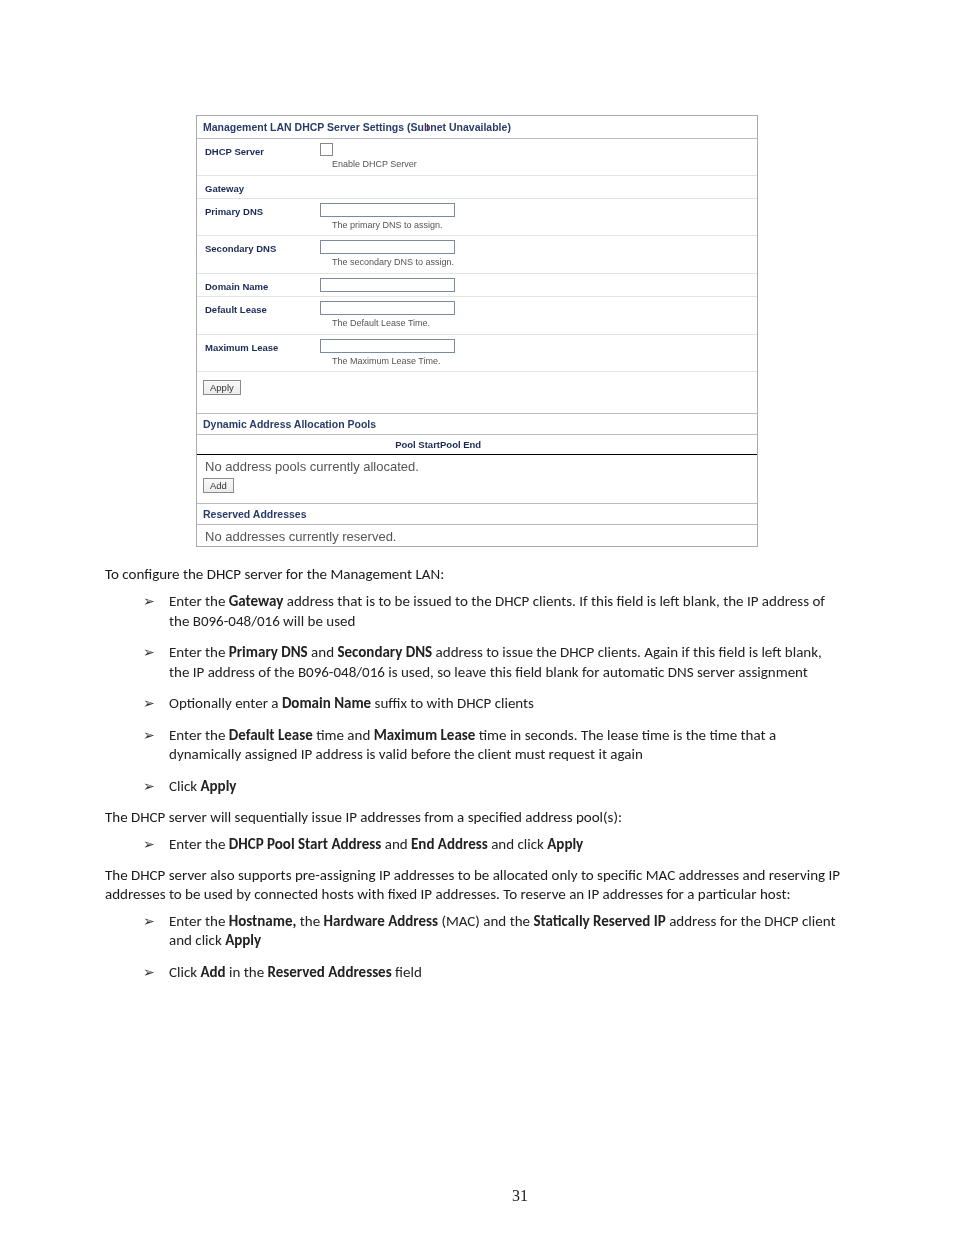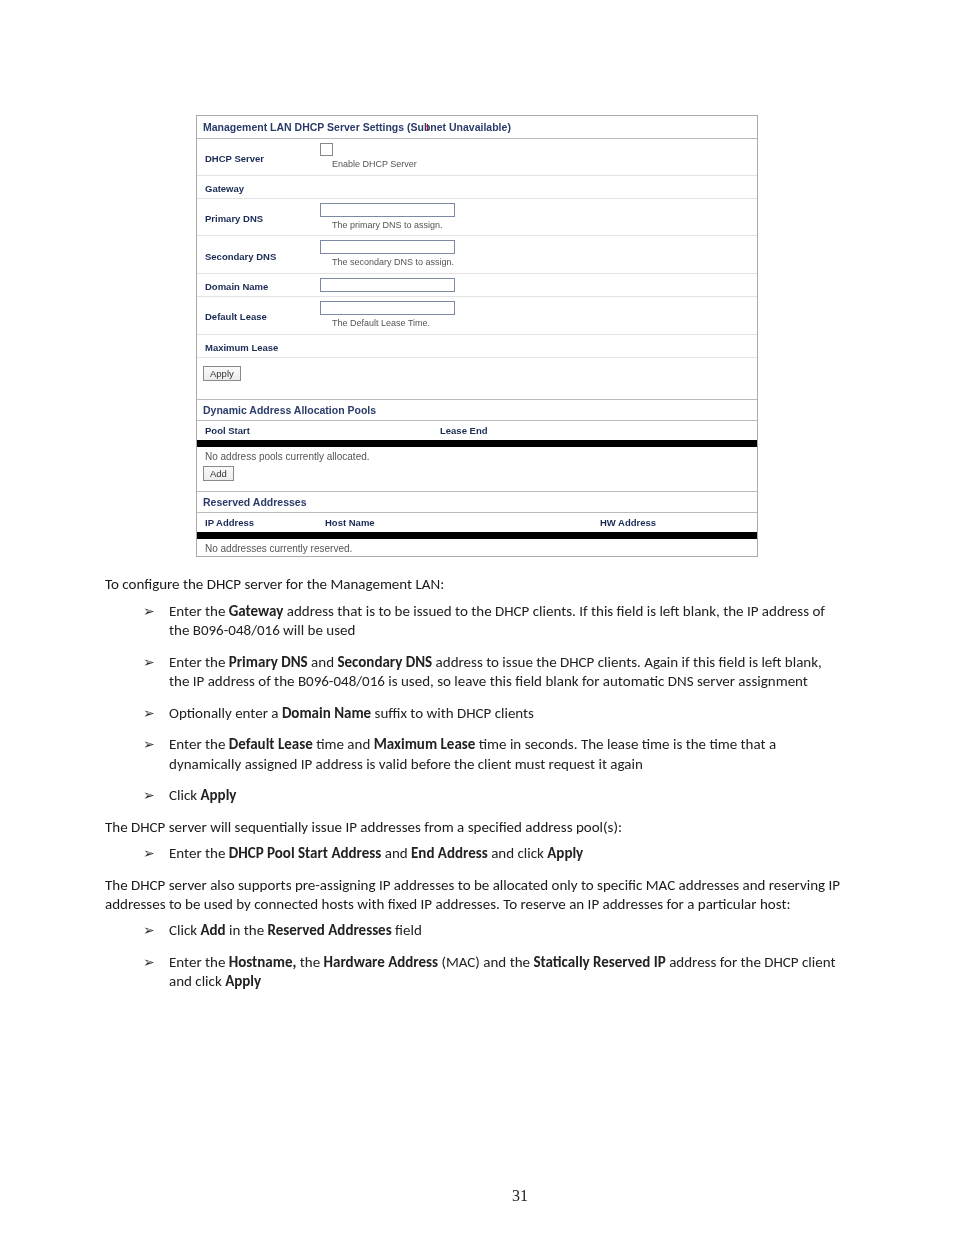--- a/index.html
+++ b/index.html
@@ -38,21 +38,21 @@
     display: inline-block;
     position: absolute;
     top: 8px;
     left: 230px;
     width: 1px;
     height: 6px;
     background: #c00;
   }
   .form-row {
     display: flex;
-    align-items: center;
+    align-items: flex-start;
     padding: 4px 8px 4px 8px;
     border-bottom: 1px solid #e3e3e3;
   }
   .form-row:last-of-type { border-bottom: none; }
   .row-label {
     width: 115px;
     flex: 0 0 115px;
     font-weight: bold;
     color: #1a2a55;
     font-size: 9.5px;
@@ -104,24 +104,25 @@
     font-size: 10.5px;
     padding: 4px 6px;
     border-bottom: 1px solid #bbb;
   }
   .cols-row {
     display: flex;
     font-weight: bold;
     color: #1a2a55;
     font-size: 9.5px;
     padding: 4px 8px;
-    border-bottom: 7px solid #000000;
+    border-bottom: 1px solid #000000;
+    text-align: right;
   }
   .empty-row {
-    font-size: 10px;
+    font-size: 13px;
     color: #555;
     padding: 4px 8px;
   }
   .add-row {
     padding: 0 6px 10px 6px;
     border-bottom: 1px solid #bbb;
   }
 
   
   .body-text {
@@ -213,43 +214,42 @@
     <div class="form-row">
       <div class="row-label">Default Lease</div>
       <div class="row-body">
         <input class="txt-input" style="">
         <div class="desc">The Default Lease Time.</div>
       </div>
     </div>
 
     <div class="form-row">
       <div class="row-label">Maximum Lease</div>
+      <div class="row-body">
+        <input class="txt-input" style="">
+        <div class="desc">The Maximum Lease Time.</div>
+      </div>
     </div>
 
     <div class="apply-row">
       <span class="btn">Apply</span>
     </div>
 
     <div class="section-title">Dynamic Address Allocation Pools</div>
     <div class="cols-row">
       <div style="flex:0 0 235px;">Pool Start</div>
-      <div>Lease End</div>
+      <div>Pool End</div>
     </div>
     <div class="empty-row">No address pools currently allocated.</div>
     <div class="add-row">
       <span class="btn">Add</span>
     </div>
 
     <div class="last-section">
       <div class="section-title">Reserved Addresses</div>
-      <div class="cols-row">
-        <div style="flex:0 0 120px;">IP Address</div>
-        <div style="flex:0 0 275px;">Host Name</div>
-        <div>HW Address</div>
-      </div>
       <div class="empty-row" style="padding-bottom:2px;">No addresses currently reserved.</div>
     </div>
 
   </div>
 
   <p class="body-text">To configure the DHCP server for the Management LAN:</p>
 
   <ul class="arrow-list">
     <li>
       <span>Enter the </span><span class="b">Gateway</span><span> address that is to be issued to the DHCP clients. If this field is left blank, the IP address of the B096-048/016 will be used</span>
@@ -273,21 +273,21 @@
   <ul class="arrow-list">
     <li>
       <span>Enter the </span><span class="b">DHCP Pool Start Address</span><span> and </span><span class="b">End Address</span><span> and click </span><span class="b">Apply</span>
     </li>
   </ul>
 
   <p class="body-text">The DHCP server also supports pre-assigning IP addresses to be allocated only to specific MAC addresses and reserving IP addresses to be used by connected hosts with fixed IP addresses. To reserve an IP addresses for a particular host:</p>
 
   <ul class="arrow-list">
     <li>
+      <span>Enter the </span><span class="b">Hostname,</span><span> the </span><span class="b">Hardware Address</span><span> (MAC) and the </span><span class="b">Statically Reserved IP</span><span> address for the DHCP client and click </span><span class="b">Apply</span>
+    </li>
+    <li>
       <span>Click </span><span class="b">Add</span><span> in the </span><span class="b">Reserved Addresses</span><span> field</span>
-    </li>
-    <li>
-      <span>Enter the </span><span class="b">Hostname,</span><span> the </span><span class="b">Hardware Address</span><span> (MAC) and the </span><span class="b">Statically Reserved IP</span><span> address for the DHCP client and click </span><span class="b">Apply</span>
     </li>
   </ul>
 
   <div class="pageno">31</div>
 </div>
 
 </body></html>

